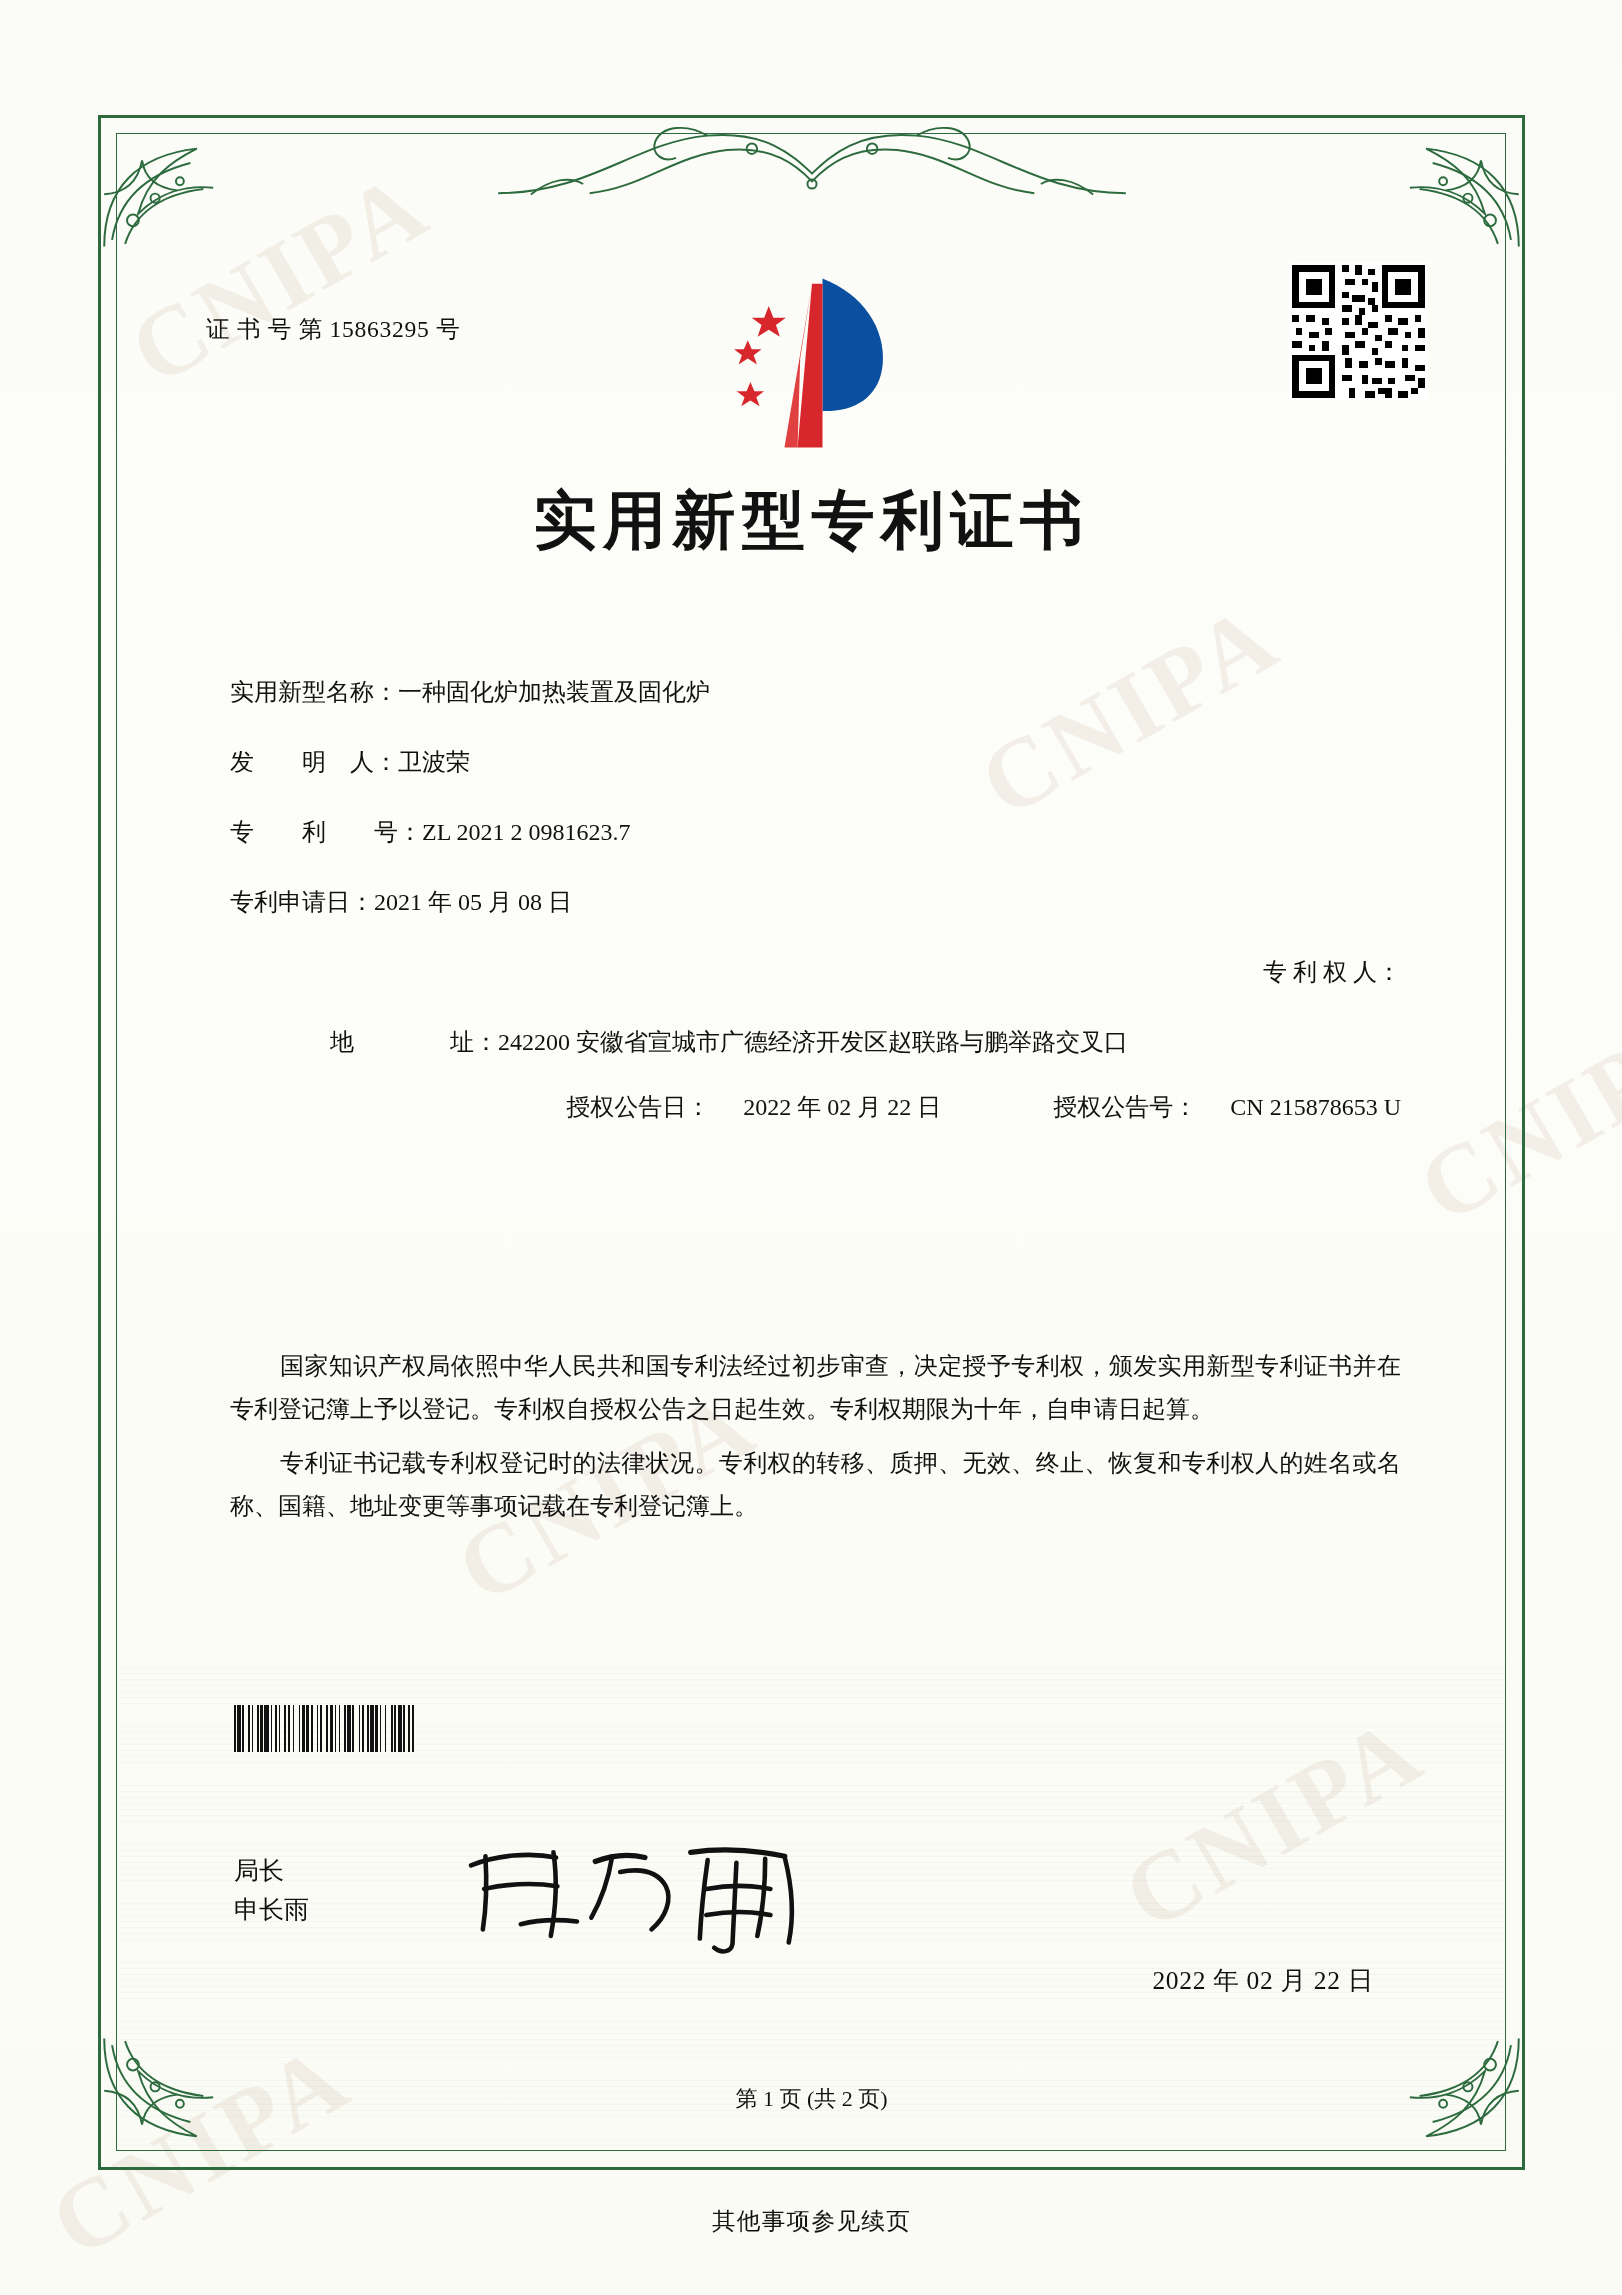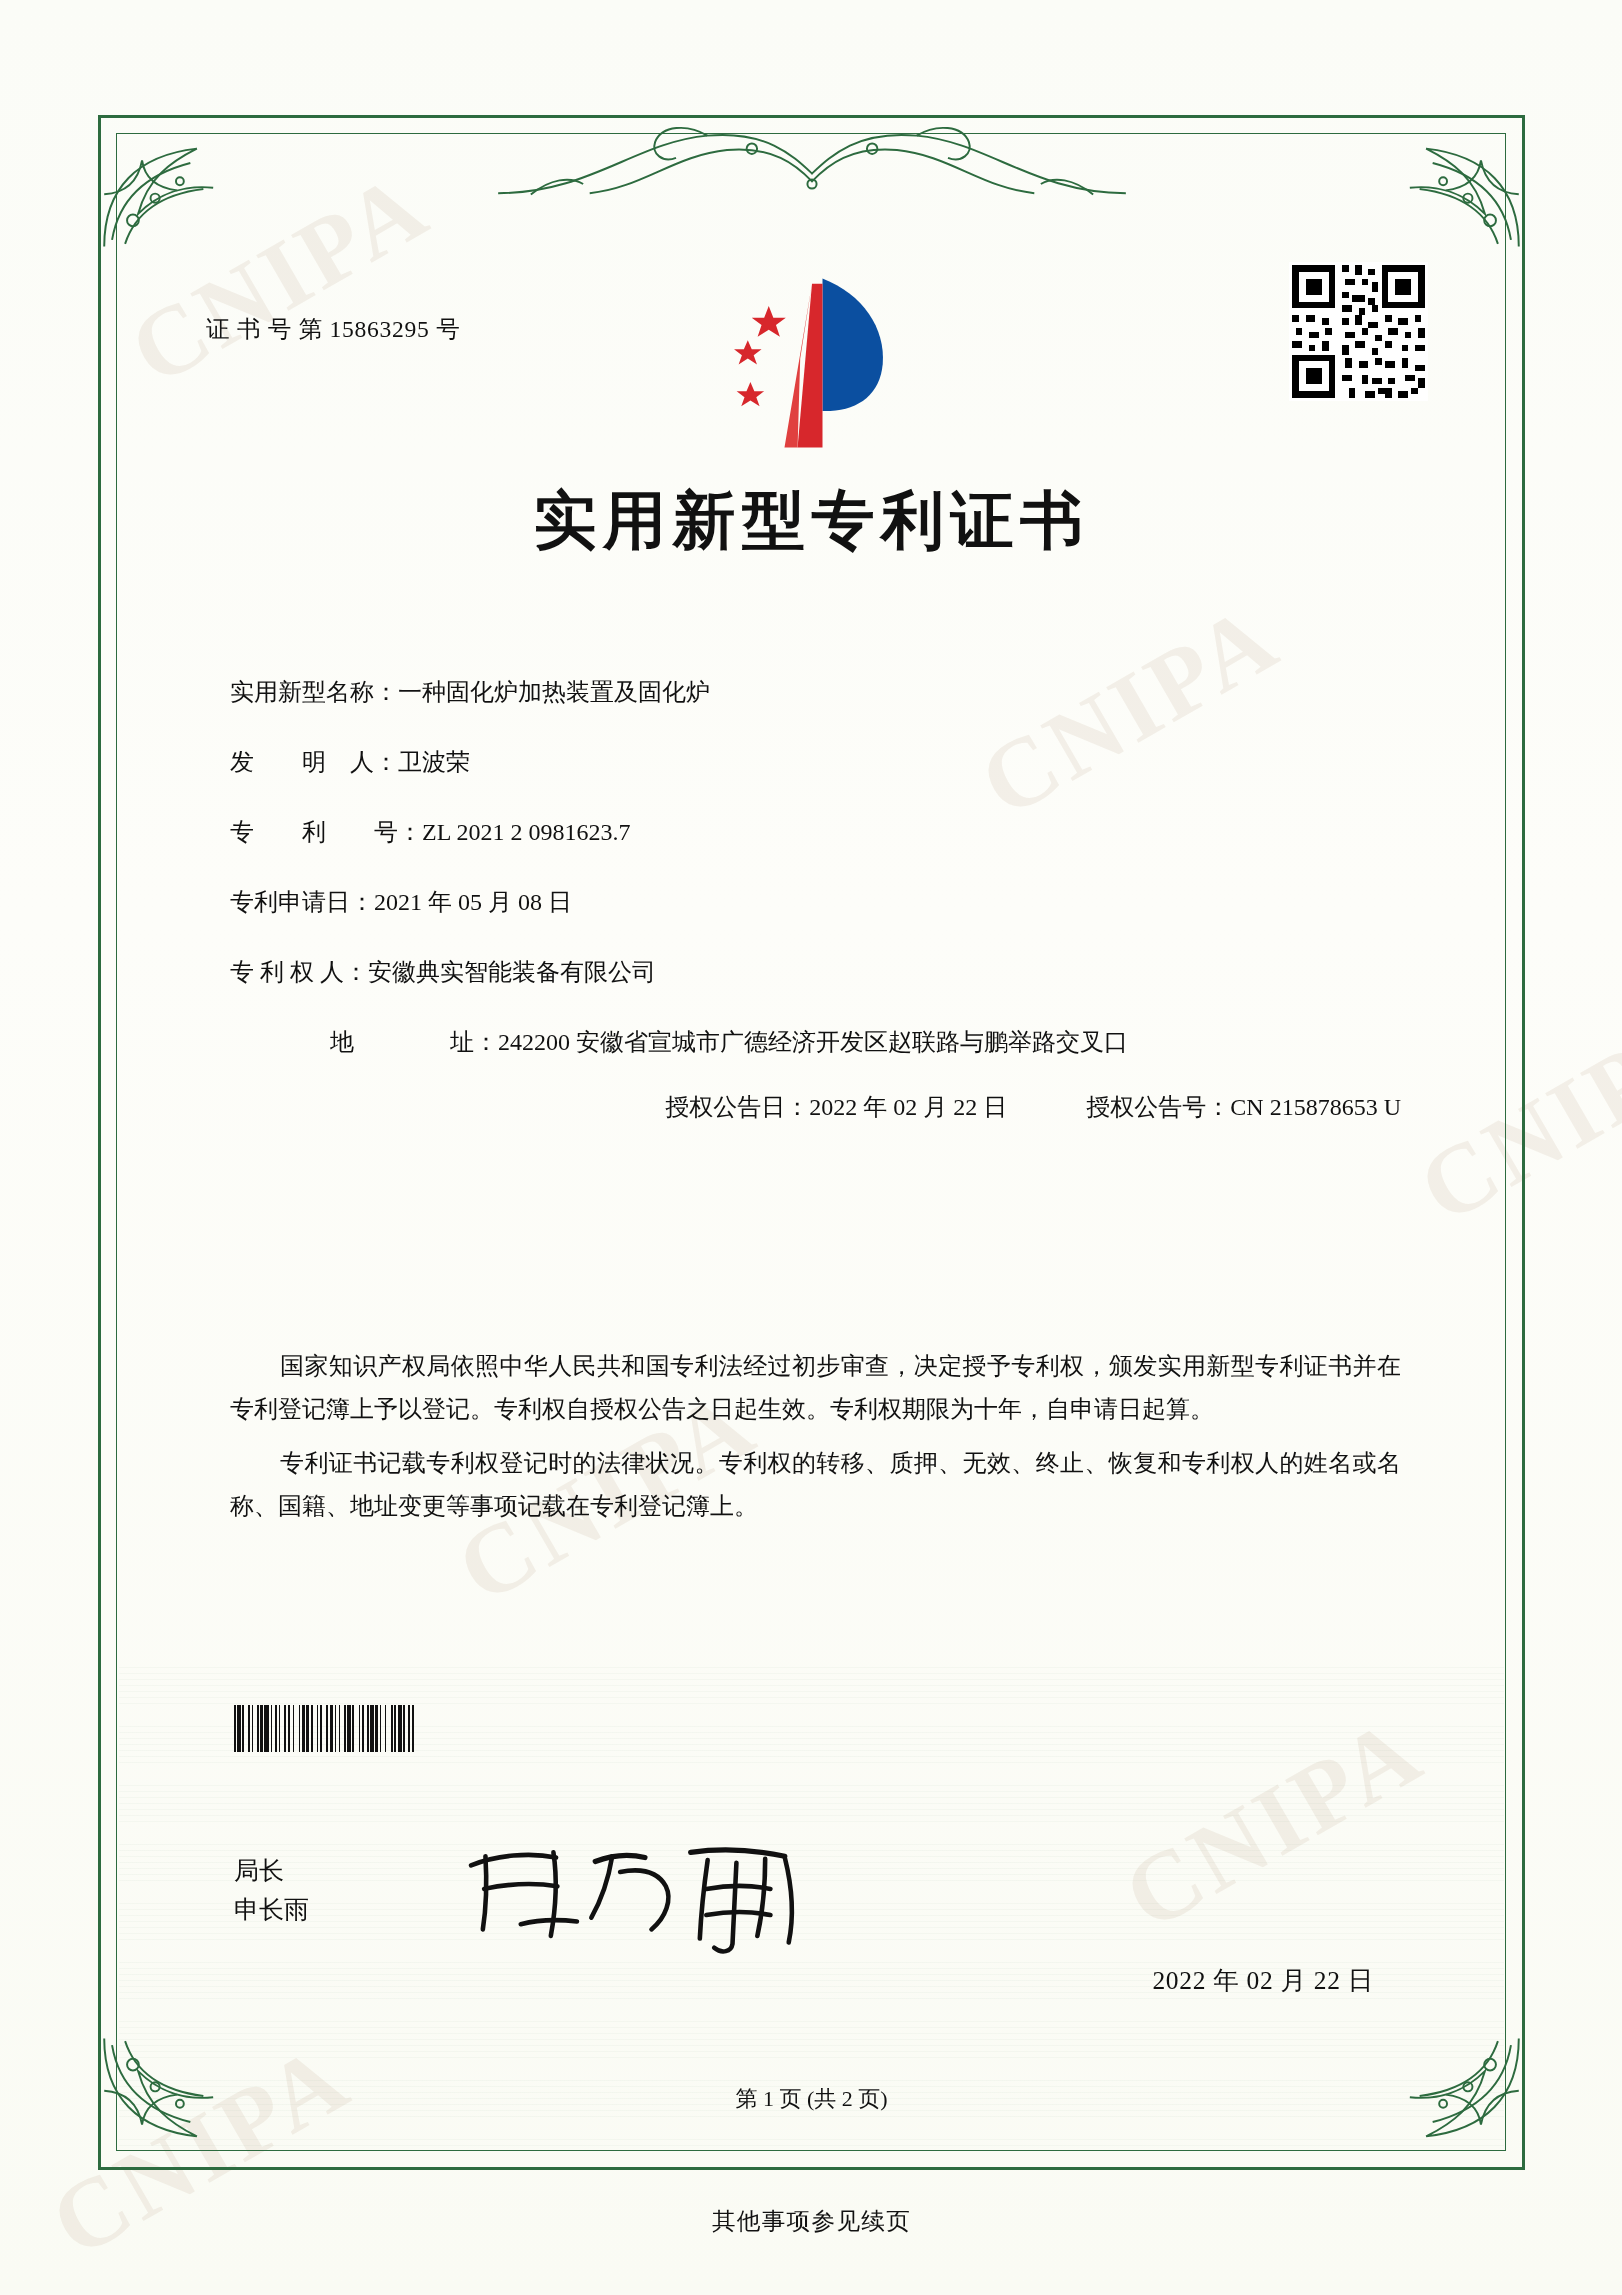--- a/index.html
+++ b/index.html
@@ -120,21 +120,21 @@
     justify-content: flex-end;
   }
   .field-label {
     white-space: pre;
     flex: 0 0 auto;
   }
   .field-value {
     flex: 1 1 auto;
     word-break: break-all;
   }
-  .field-row.two-col { margin-bottom: 23px; }
+  .field-row.two-col { margin-bottom: 23px; gap: 33px; }
   .field-row .sub-label {
     white-space: pre;
     margin-left: 79px;
   }
 
   
   .paras {
     position: absolute;
     left: 230px;
     top: 1345px;
@@ -420,21 +420,20 @@
       <span class="field-value">ZL 2021 2 0981623.7</span>
     </div>
 
     <div class="field-row">
       <span class="field-label">专利申请日：</span>
       <span class="field-value">2021 年 05 月 08 日</span>
     </div>
 
     <div class="field-row">
       <span class="field-label">专 利 权 人：</span>
-      <span class="field-value">安徽典实智能装备有限公司</span>
     </div>
 
     <div class="field-row" style="margin-bottom:29px;">
       <span class="field-label">地　　　　址：</span>
       <span class="field-value" style="max-width:903px;">242200 安徽省宣城市广德经济开发区赵联路与鹏举路交叉口</span>
     </div>
 
     <div class="field-row two-col">
       <span class="field-label">授权公告日：</span>
       <span>2022 年 02 月 22 日</span>

